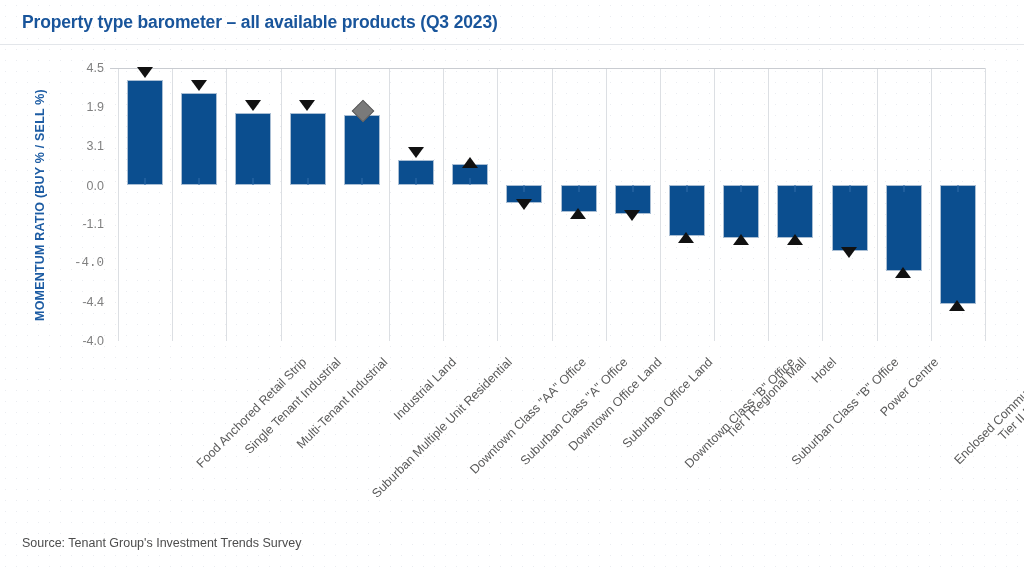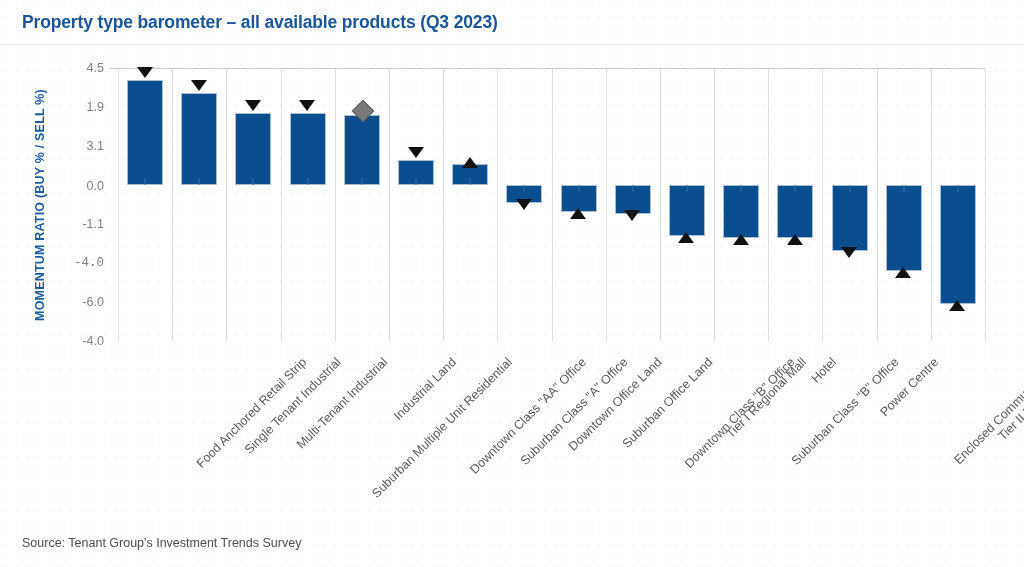--- a/index.html
+++ b/index.html
@@ -112,21 +112,21 @@
 
 <div id="plot">
   <div id="y-axis-title">MOMENTUM RATIO (BUY % / SELL %)</div>
   <div id="yticks">
       <div class="ytick-label" style="top: 0px; right: 881px; width: 40px;">4.5</div>
       <div class="ytick-label" style="top: 39px; right: 881px; width: 40px;">1.9</div>
       <div class="ytick-label" style="top: 78px; right: 881px; width: 40px;">3.1</div>
       <div class="ytick-label" style="top: 118px; right: 881px; width: 40px;">0.0</div>
       <div class="ytick-label" style="top: 156px; right: 881px; width: 40px;">-1.1</div>
       <div class="ytick-label" style="top: 195px; right: 881px; width: 40px; font-family: Liberation Mono, monospace;">-4.0</div>
-      <div class="ytick-label" style="top: 234px; right: 881px; width: 40px;">-6.0</div>
+      <div class="ytick-label" style="top: 234px; right: 881px; width: 40px;">-4.4</div>
       <div class="ytick-label" style="top: 273px; right: 881px; width: 40px;">-4.0</div>
     </div>
   <div id="vgrid">
       <div class="gridline-v" style="left: 0px;"></div>
       <div class="gridline-v" style="left: 54.1875px;"></div>
       <div class="gridline-v" style="left: 108.375px;"></div>
       <div class="gridline-v" style="left: 162.562px;"></div>
       <div class="gridline-v" style="left: 216.75px;"></div>
       <div class="gridline-v" style="left: 270.938px;"></div>
       <div class="gridline-v" style="left: 325.125px;"></div>

